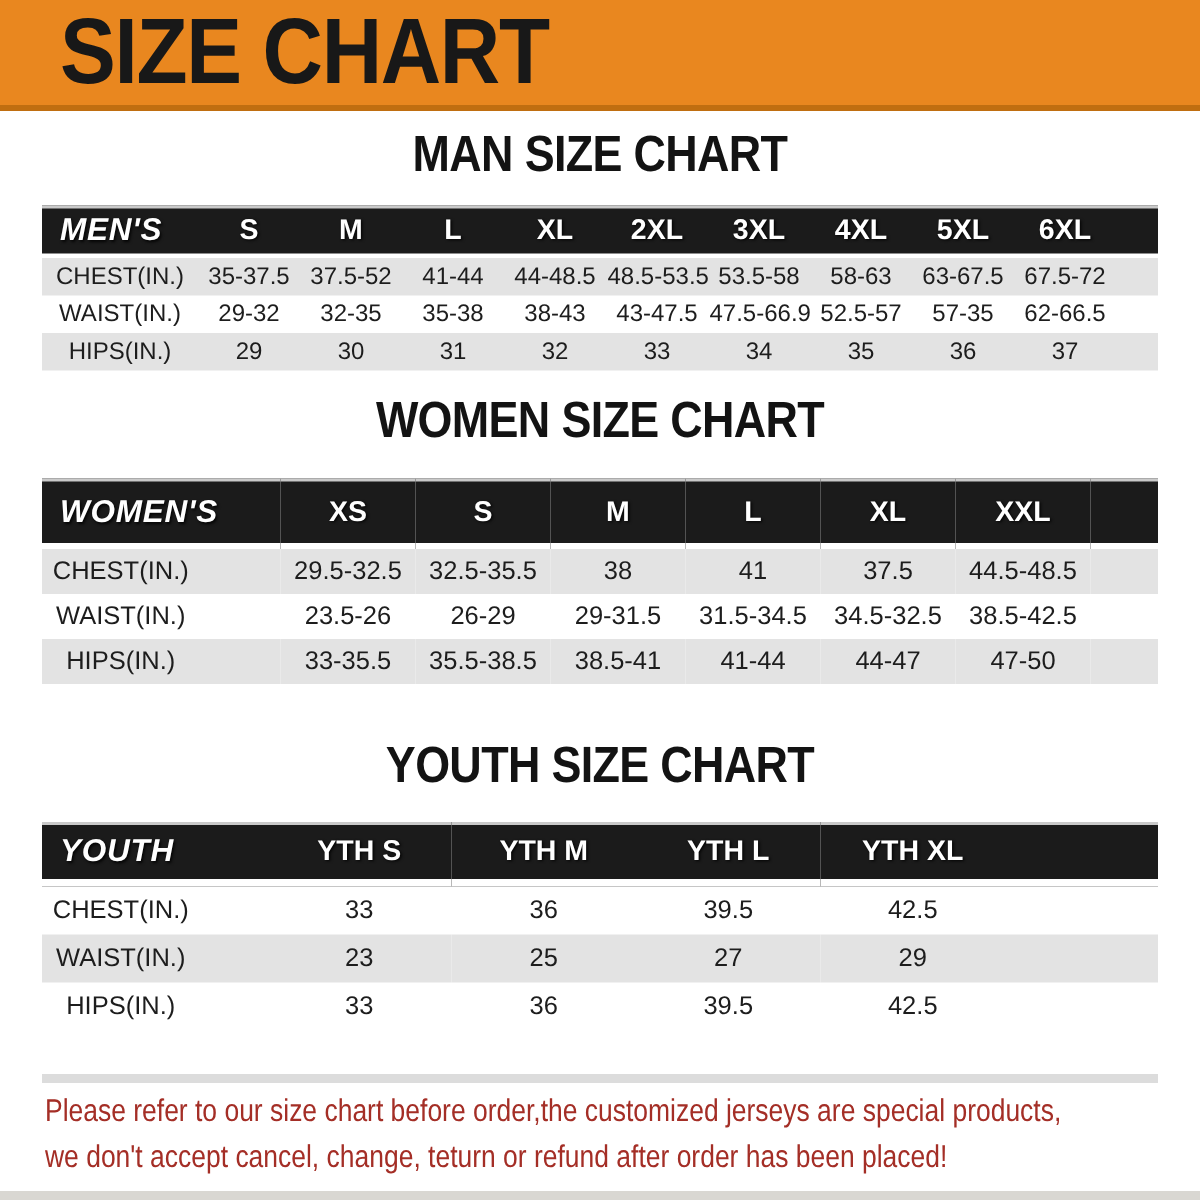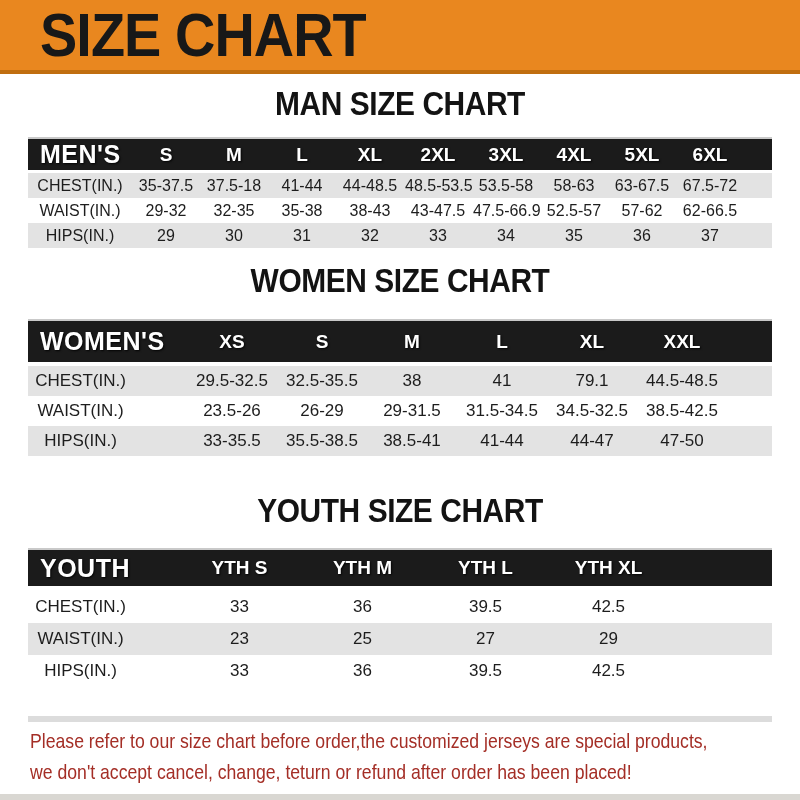--- a/index.html
+++ b/index.html
@@ -70,23 +70,24 @@
     font-weight: 700;
     text-align: center;
     border-top: 2px solid #c9c9c9;
     border-bottom: 3px solid #ffffff;
     white-space: nowrap;
     text-shadow: 1px 1px 2px rgba(0,0,0,0.85);
   }
   table.size-table thead th.group-label {
     text-align: left;
     padding-left: 12px;
-    font-size: 25px;
+    font-size: 21px;
     font-weight: 800;
     letter-spacing: 0.5px;
+    font-style: italic;
   }
   #table-men   thead th { height: 28px; }
   #table-women thead th { height: 39px; border-bottom-width: 4px; margin-top: 10px; }
   #table-youth thead th { height: 34px; border-bottom-width: 5px; }
 
   table.size-table td {
     text-align: center;
     font-size: 16px;
     white-space: nowrap;
     color: #1d1d1d;
@@ -166,40 +167,40 @@
           <th>4XL</th>
           <th>5XL</th>
           <th>6XL</th>
           <th></th>
         </tr>
       </thead>
       <tbody>
         <tr class="row-gray">
           <td class="row-label">CHEST(IN.)</td>
           <td>35-37.5</td>
-          <td>37.5-18</td>
+          <td>37.5-52</td>
           <td>41-44</td>
           <td>44-48.5</td>
           <td>48.5-53.5</td>
           <td>53.5-58</td>
           <td>58-63</td>
           <td>63-67.5</td>
           <td>67.5-72</td>
           <td></td>
         </tr>
         <tr>
           <td class="row-label">WAIST(IN.)</td>
           <td>29-32</td>
           <td>32-35</td>
           <td>35-38</td>
           <td>38-43</td>
           <td>43-47.5</td>
           <td>47.5-66.9</td>
           <td>52.5-57</td>
-          <td>57-62</td>
+          <td>57-35</td>
           <td>62-66.5</td>
           <td></td>
         </tr>
         <tr class="row-gray">
           <td class="row-label">HIPS(IN.)</td>
           <td>29</td>
           <td>30</td>
           <td>31</td>
           <td>32</td>
           <td>33</td>
@@ -236,21 +237,21 @@
           <th></th>
         </tr>
       </thead>
       <tbody>
         <tr class="row-gray">
           <td class="row-label">CHEST(IN.)</td>
           <td>29.5-32.5</td>
           <td>32.5-35.5</td>
           <td>38</td>
           <td>41</td>
-          <td>79.1</td>
+          <td>37.5</td>
           <td>44.5-48.5</td>
           <td></td>
         </tr>
         <tr>
           <td class="row-label">WAIST(IN.)</td>
           <td>23.5-26</td>
           <td>26-29</td>
           <td>29-31.5</td>
           <td>31.5-34.5</td>
           <td>34.5-32.5</td>

